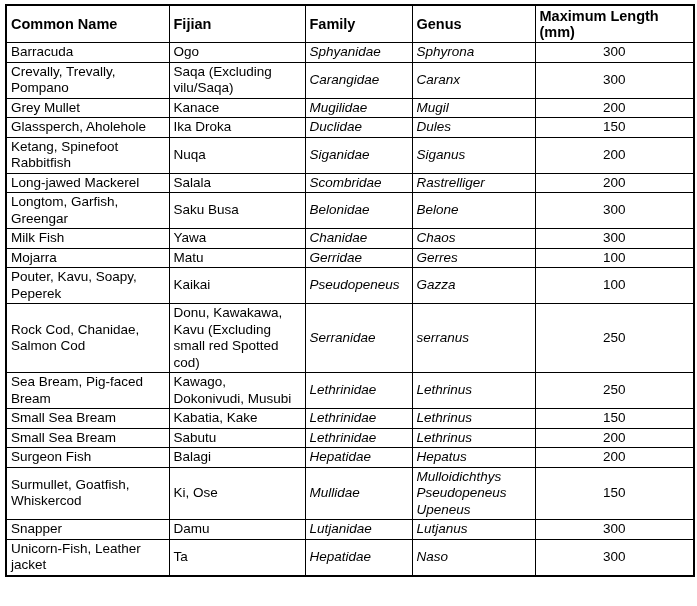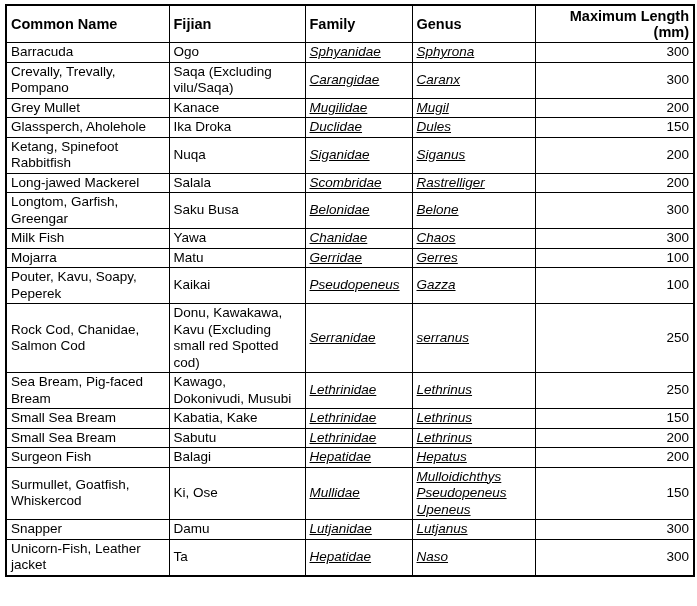--- a/index.html
+++ b/index.html
@@ -31,33 +31,32 @@
   }
   th {
     font-size: 14.5px;
     line-height: 16px;
     font-weight: bold;
     text-align: left;
     padding: 2px 4px;
     height: 34px;
   }
   th:last-child {
-    text-align: right;
+    text-align: left;
   }
   td {
     font-size: 13.5px;
     line-height: 16.5px;
     padding: 1px 4px;
   }
   td.italic {
     font-style: italic;
-    text-decoration: underline;
   }
   td.center {
-    text-align: right;
+    text-align: center;
   }
   col.c-common { width: 163px; }
   col.c-fijian { width: 136px; }
   col.c-family { width: 107px; }
   col.c-genus  { width: 123px; }
   col.c-max    { width: 159px; }
 </style>
 </head>
 <body>
 

